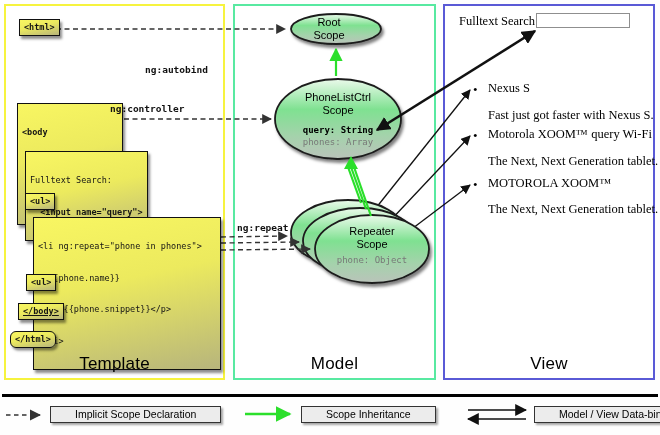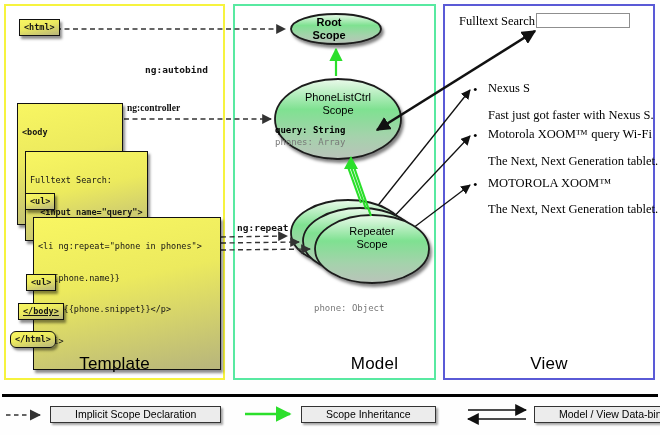--- a/index.html
+++ b/index.html
@@ -5,37 +5,37 @@
   html,body{margin:0;padding:0;background:#fff;}
   #stage{position:relative;width:660px;height:435px;background:#fefefe;overflow:hidden;
          font-family:"Liberation Sans",sans-serif;}
   .col{position:absolute;top:4px;height:376px;background:#fff;box-sizing:border-box;z-index:1;}
   #col-template{left:4px;width:221px;border:2px solid #f6f33e;}
   #col-model{left:233px;width:203px;border:2px solid #58e9a1;}
   #col-view{left:443px;width:212px;border:2px solid #5a5ad6;}
   .col-label{position:absolute;top:354px;z-index:10;text-align:center;
              font-size:17px;color:#000;letter-spacing:.2px;}
   #lbl-template{left:4px;width:221px;}
-  #lbl-model{left:233px;width:203px;padding-left:40px;}
+  #lbl-model{left:233px;width:203px;}
   #lbl-view{left:443px;width:212px;}
 
   svg.overlay{position:absolute;left:0;top:0;z-index:5;pointer-events:none;}
 
   .codebox{position:absolute;z-index:10;
     background:linear-gradient(168deg,#f8f662 0%,#ecea5e 42%,#b7b57c 100%);
     border:1.2px solid #111;box-shadow:2px 2.5px 2.5px rgba(0,0,0,.45);
     font:8.5px/10.5px "DejaVu Sans Mono",monospace;color:#141414;
     padding:2px 4px;white-space:pre;}
   .codebox .ln{white-space:pre;}
   .b{font-weight:bold;}
   .nglabel{position:absolute;z-index:10;font:bold 9.5px "DejaVu Sans Mono",monospace;color:#111;}
 
   .etext{position:absolute;z-index:10;text-align:center;color:#000;
          font:11px/12.5px "Liberation Sans",sans-serif;}
-  .eprops{position:absolute;z-index:10;text-align:left;
+  .eprops{position:absolute;z-index:10;text-align:center;
           font:9px/11.5px "DejaVu Sans Mono",monospace;}
   .gray{color:#787878;}
 
   .serif{position:absolute;z-index:10;font-family:"Liberation Serif",serif;
          font-size:12.5px;color:#000;white-space:nowrap;}
   .blt{position:absolute;z-index:10;font-family:"Liberation Serif",serif;font-size:13px;}
   .blt::before{content:"\2022";}
   #search-input{position:absolute;left:536px;top:13px;width:88px;height:13px;z-index:10;
         border:1px solid #8f8f8f;background:#fff;font:11px "Liberation Serif",serif;padding:0 2px;}
 
@@ -136,42 +136,42 @@
     <div class="ln">  {{phone.name}}</div>
     <div class="ln">  &lt;p&gt;{{phone.snippet}}&lt;/p&gt;</div>
     <div class="ln">&lt;/li&gt;</div>
   </div>
 
   <div class="codebox b" style="left:26px;top:274px;">&lt;ul&gt;</div>
   <div class="codebox b" style="left:18px;top:303px;text-decoration:underline;">&lt;/body&gt;</div>
   <div class="codebox b" style="left:10px;top:331px;border-radius:6px;">&lt;/html&gt;</div>
 
   <div class="nglabel" style="left:145px;top:16px;margin-top:48px;">ng:autobind</div>
-  <div class="nglabel" style="left:127px;top:103px;font-family:Liberation Serif, serif;">ng:controller</div>
+  <div class="nglabel" style="left:110px;top:103px;">ng:controller</div>
   <div class="nglabel" style="left:237px;top:222px;">ng:repeat</div>
 
-  <div class="etext" style="left:291px;top:16px;width:76px;font-weight:bold;">
+  <div class="etext" style="left:291px;top:16px;width:76px;">
     <div>Root</div>
     <div>Scope</div>
   </div>
 
   <div class="etext" style="left:275px;top:91px;width:126px;">
     <div>PhoneListCtrl</div>
     <div>Scope</div>
   </div>
   <div class="eprops" style="left:275px;top:125px;width:126px;">
     <div class="b">query: String</div>
     <div class="gray">phones: Array</div>
   </div>
 
   <div class="etext" style="left:314px;top:225px;width:116px;">
     <div>Repeater</div>
     <div>Scope</div>
   </div>
-  <div class="eprops gray" style="left:314px;top:255px;width:116px;margin-top:48px;">
+  <div class="eprops gray" style="left:314px;top:255px;width:116px;">
     <div>phone: Object</div>
   </div>
 
   <div class="serif" style="left:459px;top:14px;">Fulltext Search:</div>
   <input id="search-input" type="text" value="" style="">
 
   <span class="blt" style="left:473px;top:82px;"></span>
   <div class="serif" style="left:488px;top:81px;">Nexus S</div>
   <div class="serif" style="left:488px;top:108px;">Fast just got faster with Nexus S.</div>
 

